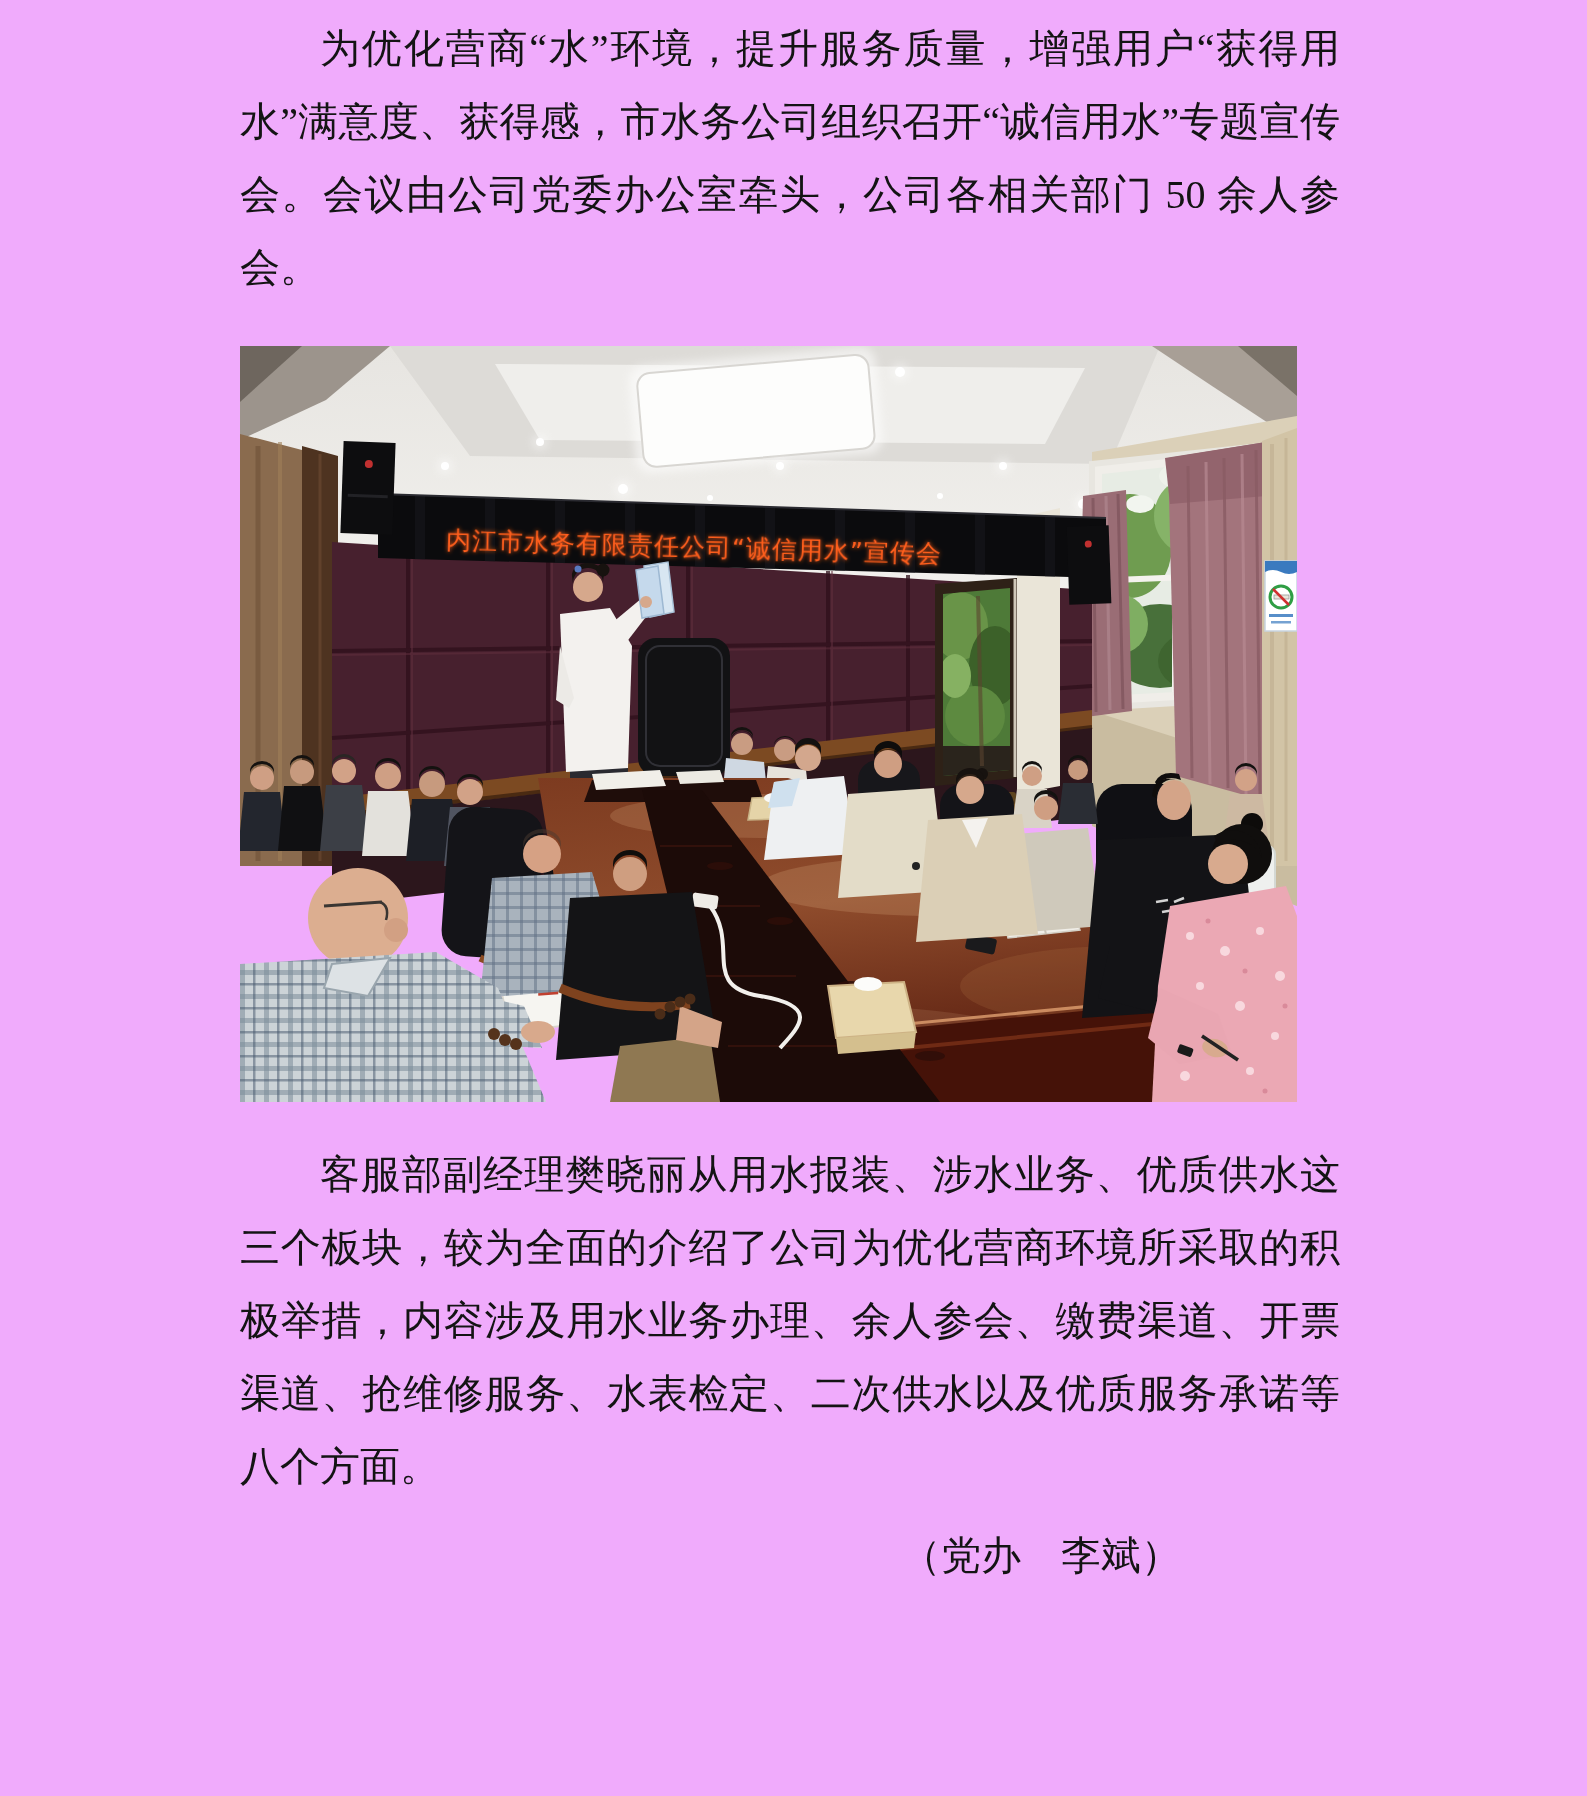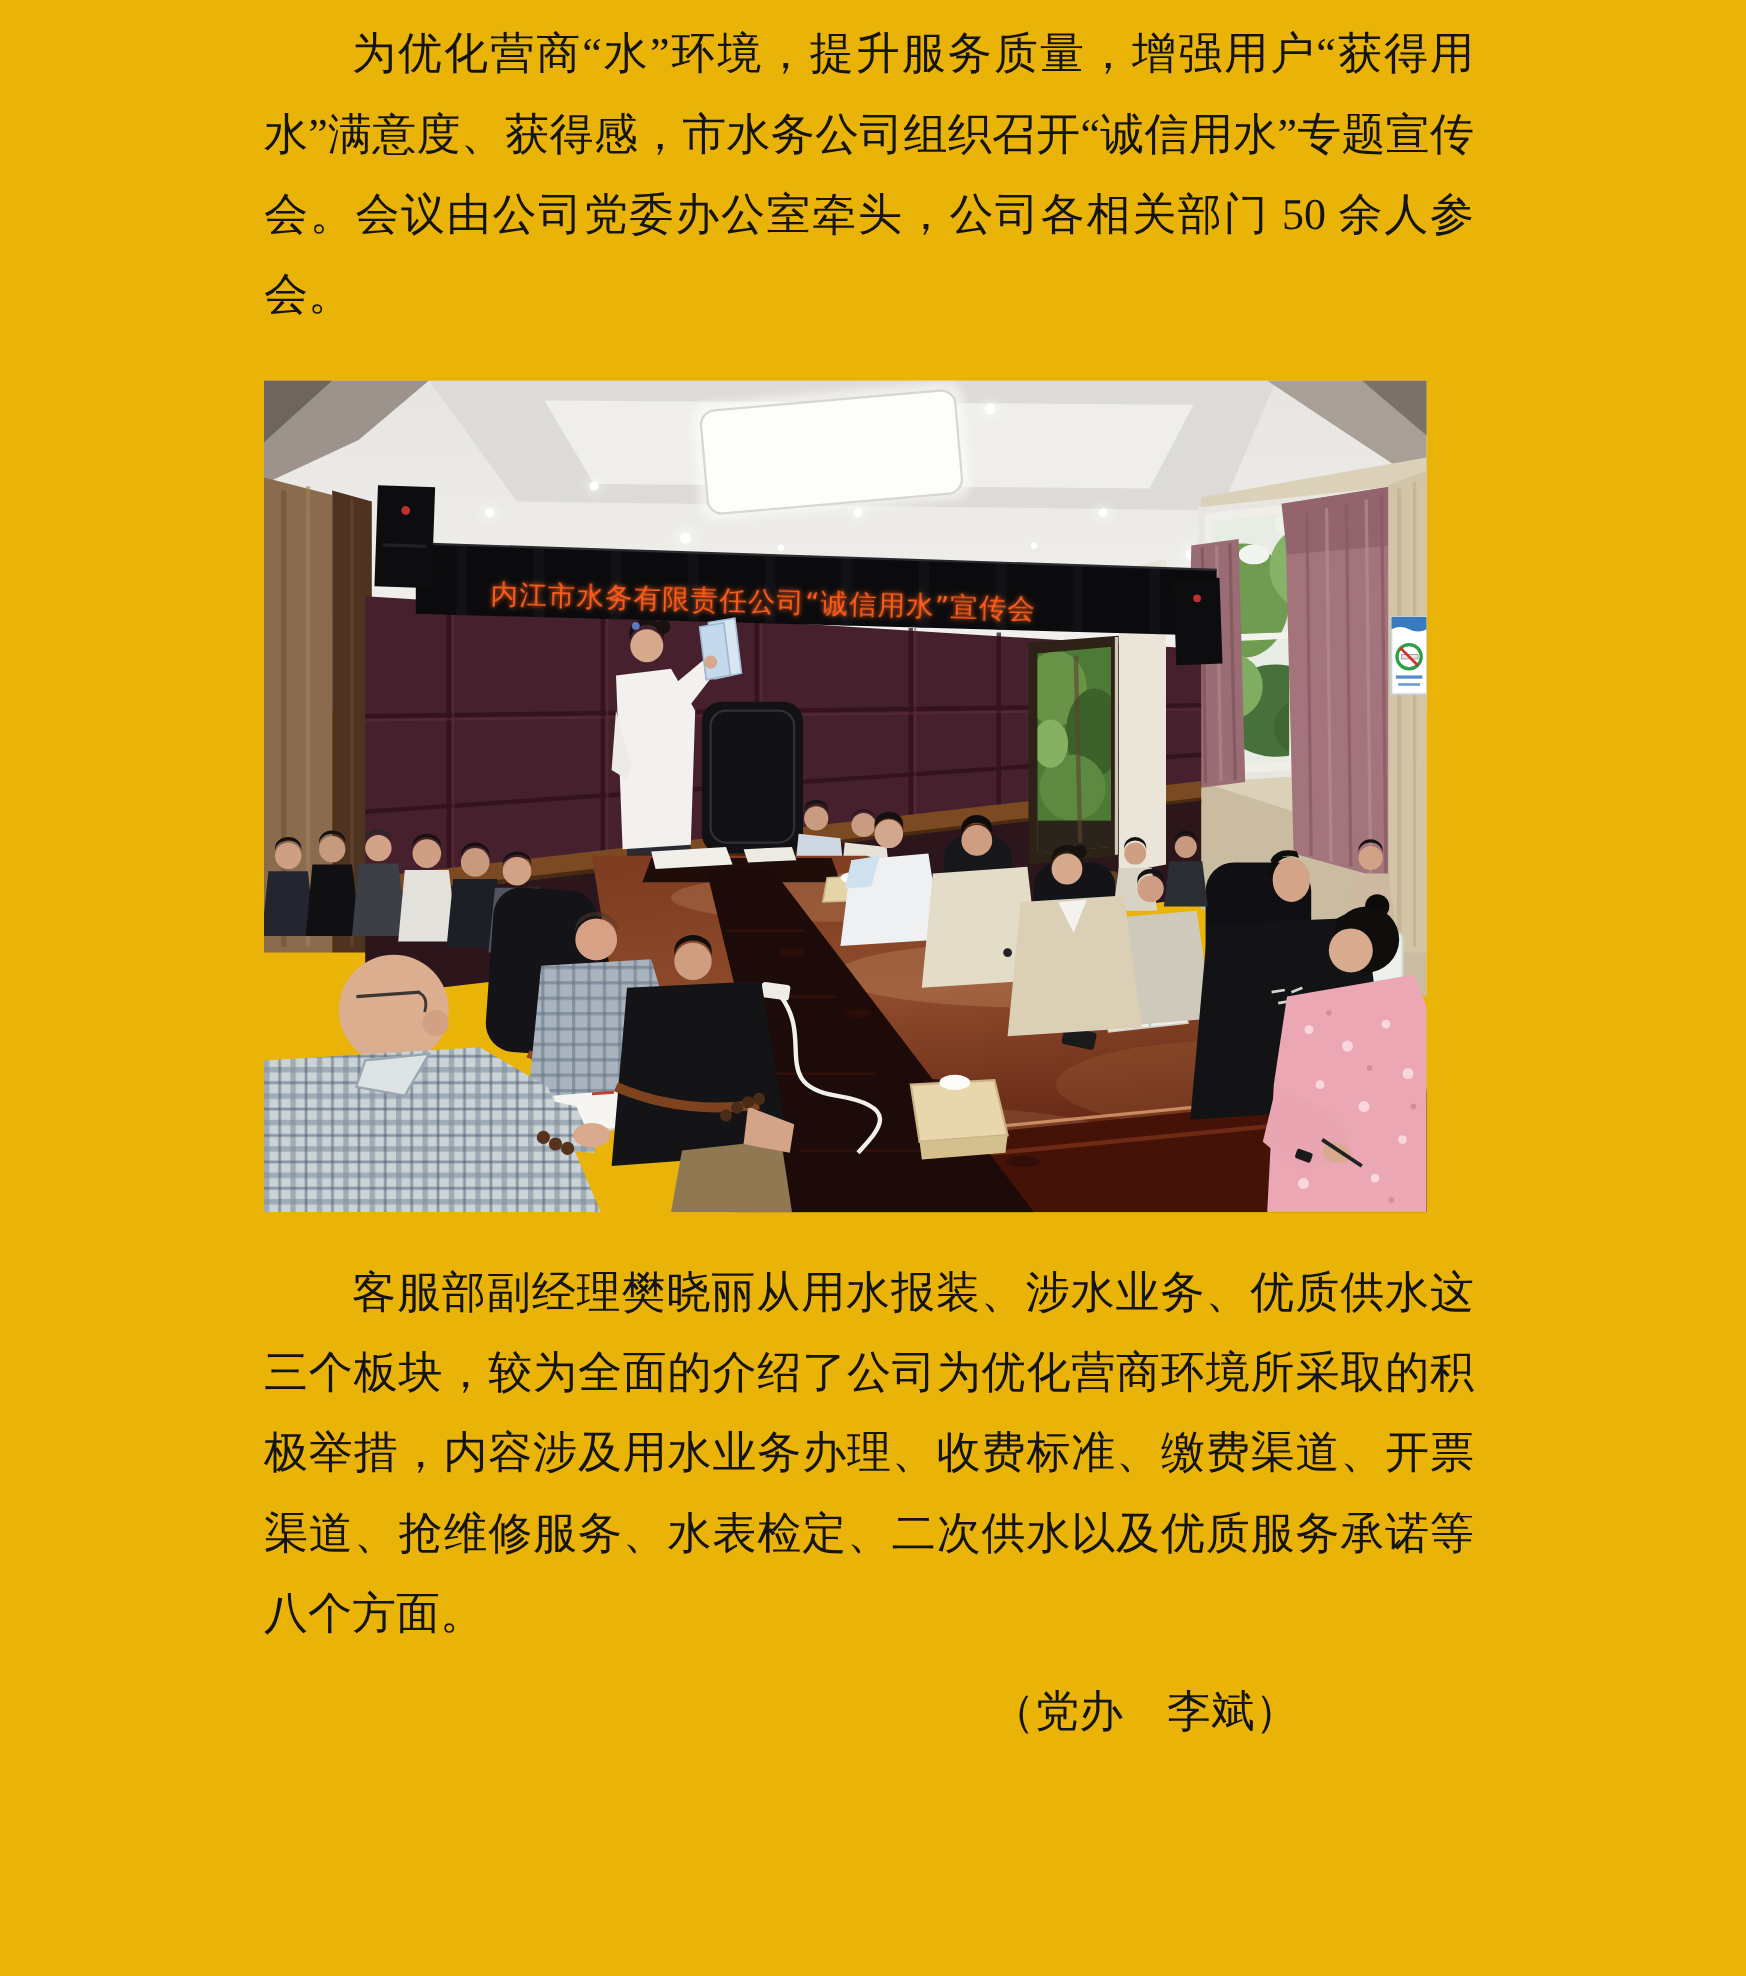--- a/index.html
+++ b/index.html
@@ -1,18 +1,18 @@
 <!DOCTYPE html>
 <html><head>
 <meta charset="utf-8">
 <style>
   html,body{margin:0;padding:0;background:#ffffff;}
   body{width:1587px;height:1796px;overflow:hidden;
        font-family:"Liberation Serif","DejaVu Serif",serif;}
-  .page{position:relative;width:1587px;height:1796px;background:#eab308;}
+  .page{position:relative;width:1587px;height:1796px;background:#f0abfc;}
   .content{position:absolute;left:240px;top:0;width:1100px;}
   .para{margin:0;font-size:40px;line-height:73px;color:#141414;
         text-align:justify;text-indent:2em;letter-spacing:0;}
   .para.first{padding-top:12px;}
   .photo-fig{margin:42px 0 0 0;width:1057px;height:756px;position:relative;}
   .photo-fig svg{display:block;}
   .para.after-photo{margin-top:36px;}
   .signature{margin:16px;font-size:40px;line-height:73px;color:#141414;
              text-align:right;padding-right:143px;}
 </style>
@@ -518,17 +518,17 @@
               <circle cx="1025" cy="745" r="2.5"></circle>
           </g>
           <polygon points="920,642 978,668 992,708 940,718 908,692" fill="#e9a6b2"></polygon>
           <ellipse cx="975" cy="702" rx="13" ry="9" fill="#d8aa8e" transform="rotate(15 975 702)"></ellipse>
           <line x1="962" y1="690" x2="998" y2="714" stroke="#222222" stroke-width="3.5"></line>
           <rect x="938" y="700" width="15" height="9" rx="2" fill="#1a1a1a" transform="rotate(20 945 704)"></rect>
         </g>
       </svg>
     </figure>
 
-    <p class="para after-photo">客服部副经理樊晓丽从用水报装、涉水业务、优质供水这三个板块，较为全面的介绍了公司为优化营商环境所采取的积极举措，内容涉及用水业务办理、收费标准、缴费渠道、开票渠道、抢维修服务、水表检定、二次供水以及优质服务承诺等八个方面。</p>
+    <p class="para after-photo">客服部副经理樊晓丽从用水报装、涉水业务、优质供水这三个板块，较为全面的介绍了公司为优化营商环境所采取的积极举措，内容涉及用水业务办理、余人参会、缴费渠道、开票渠道、抢维修服务、水表检定、二次供水以及优质服务承诺等八个方面。</p>
     <p class="signature">（党办　李斌）</p>
 
   </div>
 </div>
 
 </body></html>

